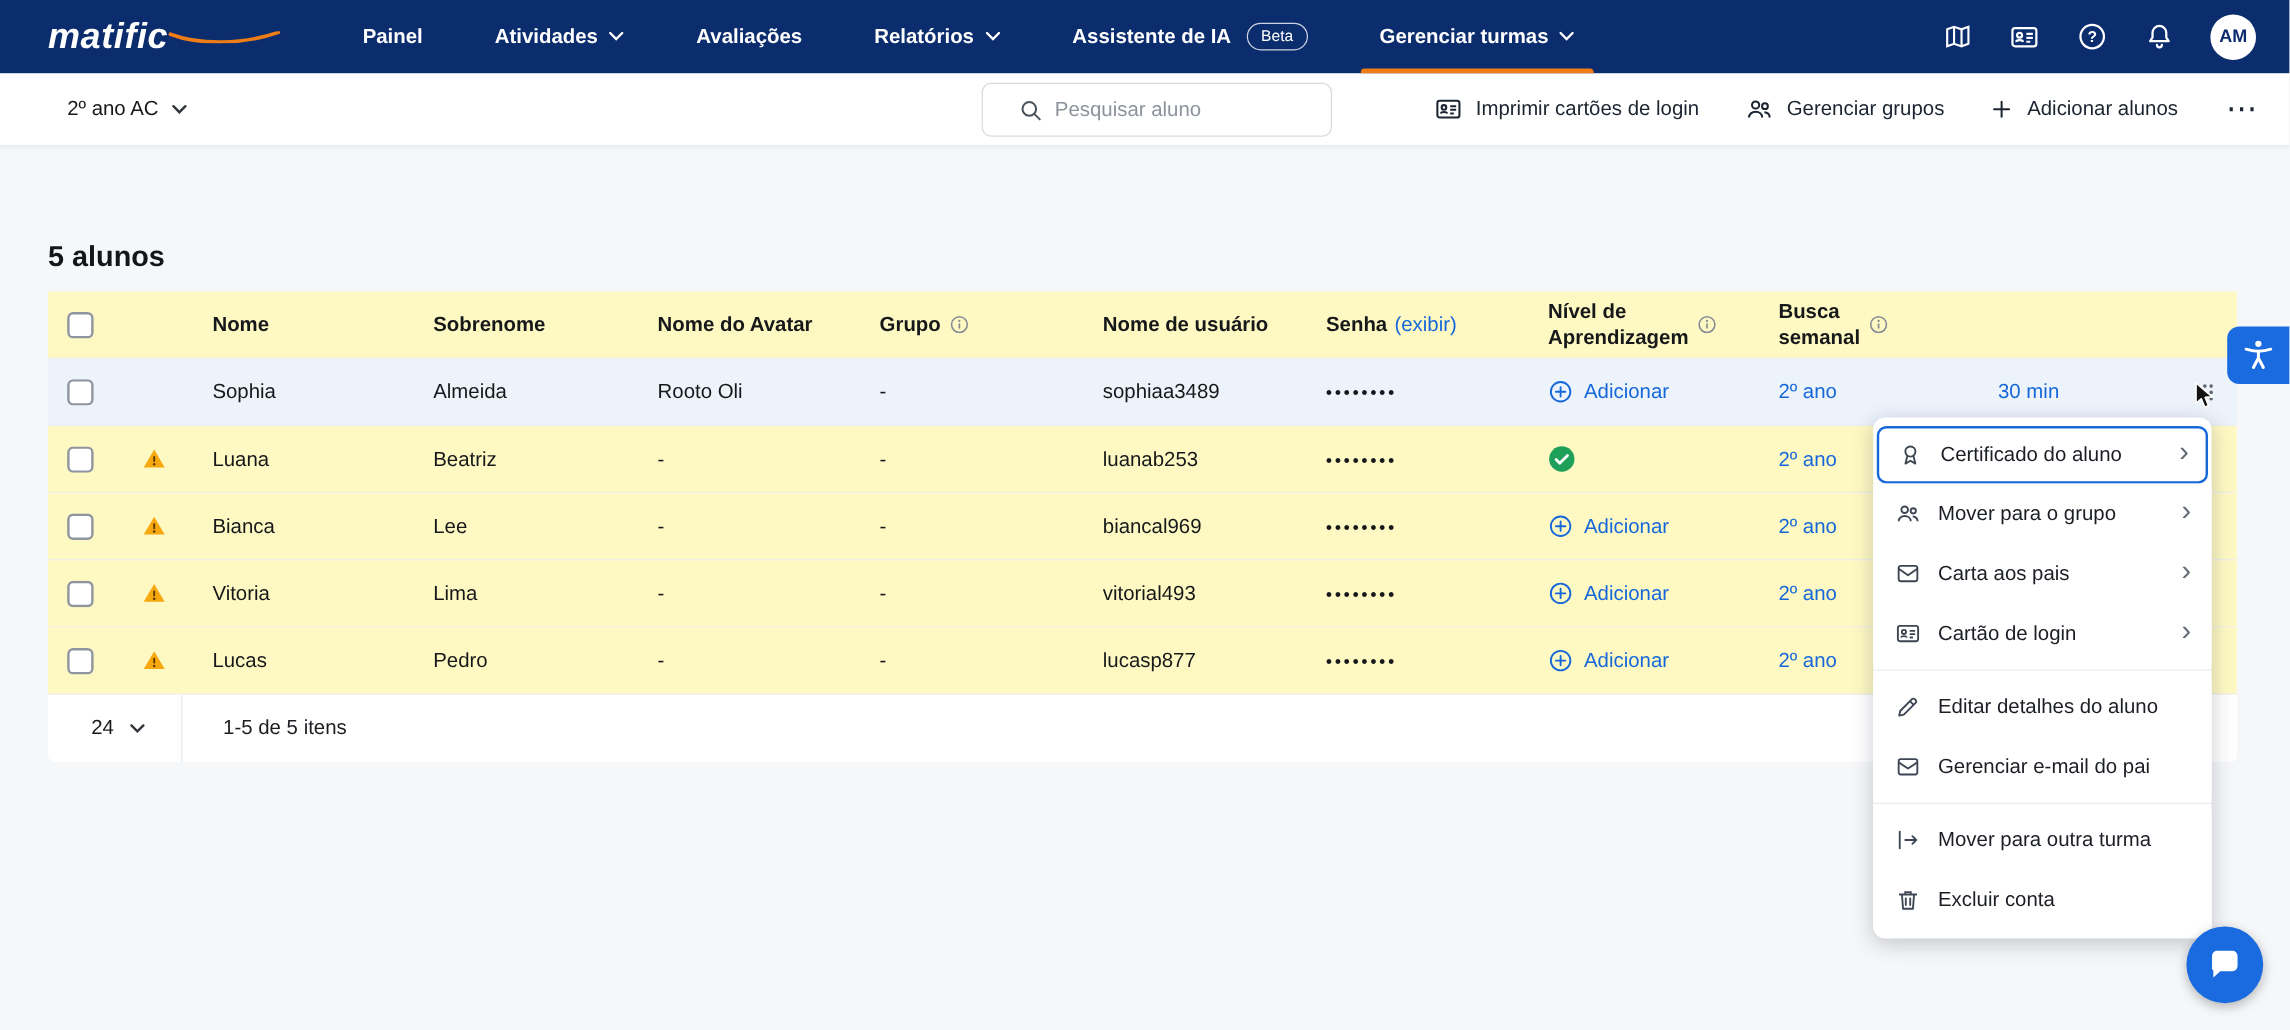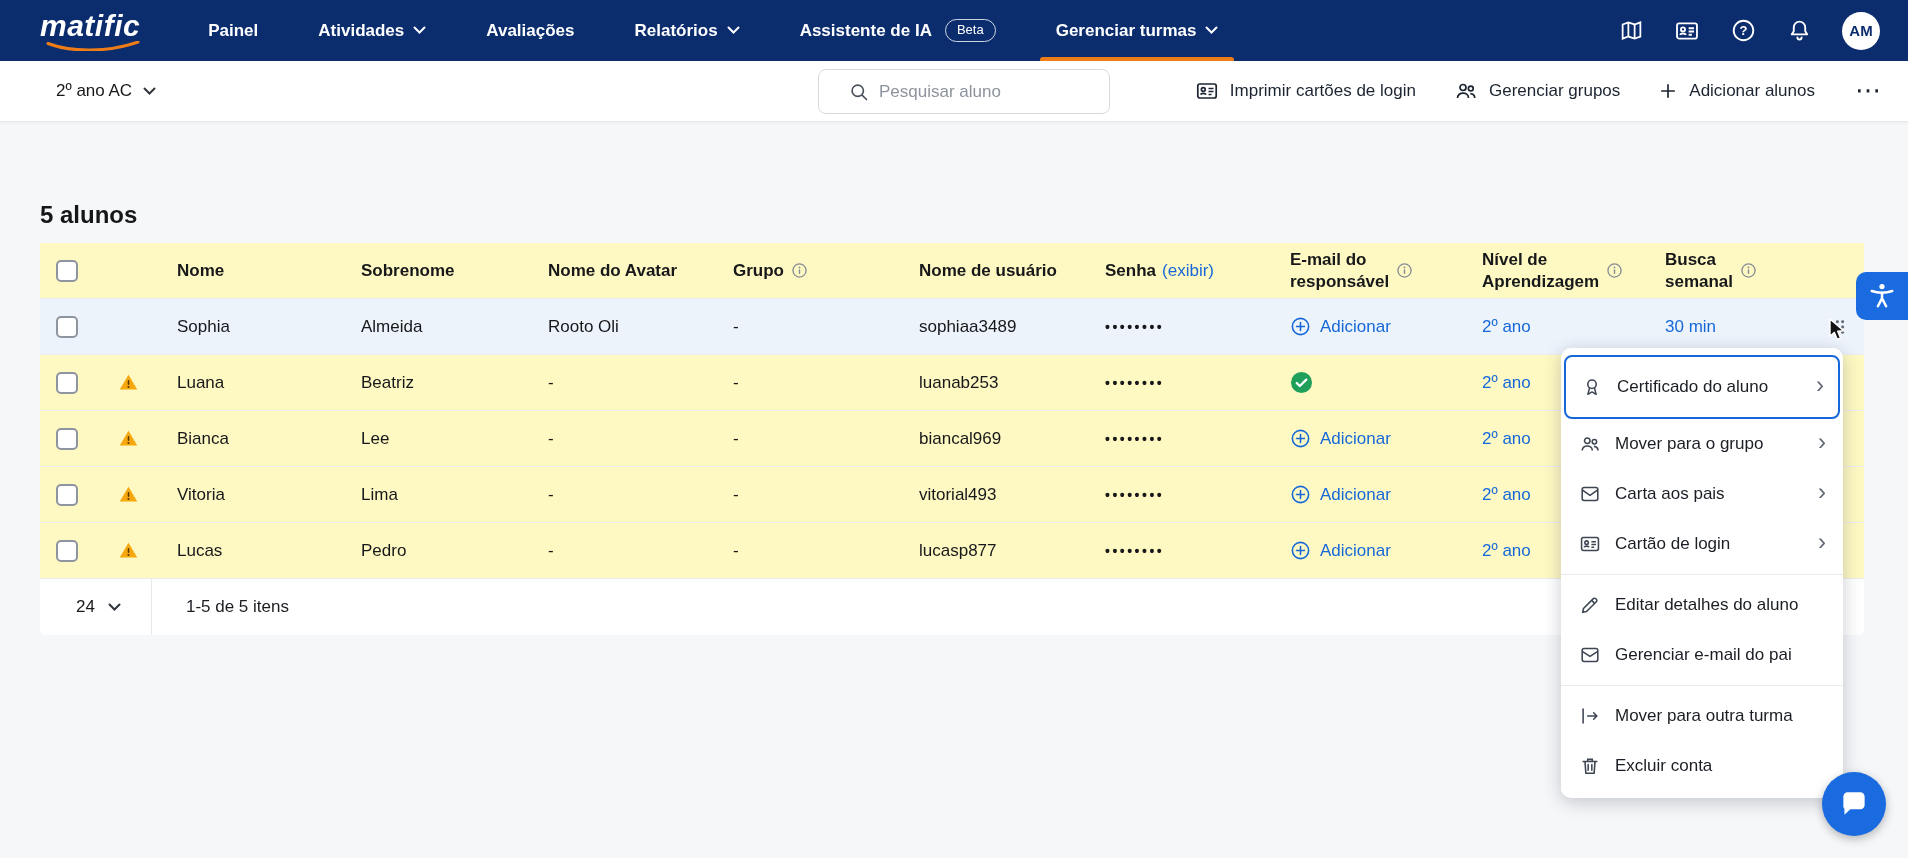--- a/index.html
+++ b/index.html
@@ -2,21 +2,21 @@
 <html><head>
 <meta charset="utf-8">
 <style>
   *{margin:0;padding:0;box-sizing:border-box}
   html,body{width:1908px;height:858px}
   body{position:relative;overflow:hidden;background:#f6f7f9;font-family:"Liberation Sans",sans-serif;color:#17181a}
   svg{display:block}
 
   
   .navbar{position:absolute;top:0;left:0;right:0;height:61px;background:#0b2d6e;display:flex;align-items:center;color:#fff;z-index:30}
-  .logo{margin-left:40px;display:flex;flex-direction:column;align-items:flex-end;cursor:pointer}
+  .logo{margin-left:40px;display:flex;align-items:center;cursor:pointer}
   .logo-text{font-size:30px;font-style:italic;font-weight:bold;letter-spacing:.5px;line-height:1;color:#fff}
   .nav-items{display:flex;gap:60px;margin-left:68px;height:100%;align-items:center}
   .nav-item{display:flex;align-items:center;gap:9px;font-size:17px;font-weight:600;height:100%;position:relative;cursor:pointer;white-space:nowrap}
   .nav-item.active::after{content:"";position:absolute;left:-16px;right:-16px;bottom:0;height:4px;background:#ef7d17;border-radius:3px 3px 0 0}
   .beta{border:1px solid rgba(255,255,255,.8);border-radius:13px;font-size:13px;font-weight:400;padding:2px 11px;margin-left:4px;line-height:1.3}
   .nav-right{margin-left:auto;margin-right:28px;display:flex;align-items:center;gap:30px}
   .nav-icon{width:26px;height:26px;cursor:pointer;display:flex;align-items:center;justify-content:center}
   .avatar{width:38px;height:38px;border-radius:50%;background:#fff;color:#0b2d6e;font-weight:bold;font-size:15px;display:flex;align-items:center;justify-content:center;cursor:pointer}
 
   
@@ -47,21 +47,21 @@
   .add-link{display:flex;align-items:center;gap:9px;color:#1668d9;font-size:17px;cursor:pointer;text-decoration:none}
   .row-menu-btn{background:none;border:none;cursor:pointer;padding:4px}
   .tfoot{display:flex;align-items:stretch;height:56px;font-size:17px;background:#fff;border-radius:0 0 6px 6px}
   .page-size{display:flex;align-items:center;gap:13px;padding:0 30px 0 36px;cursor:pointer;background:none;border:none;font-size:17px;font-family:inherit;color:#17181a}
   .vdiv{width:1px;background:#e7e9ed}
   .range-info{display:flex;align-items:center;padding-left:34px;color:#1b1d21}
 
   
   .context-menu{position:absolute;left:1561px;top:348px;width:282px;background:#fff;border-radius:10px;box-shadow:0 4px 18px rgba(13,22,44,.22);padding:7px 0;z-index:40}
   .menu-item{display:flex;align-items:center;gap:14px;height:50px;padding:0 17px;font-size:17px;color:#1b1e24;cursor:pointer;background:#fff}
-  .menu-item.focused{border:2px solid #1668d9;border-radius:8px;margin:0 3px;height:64px;padding:0 14px}
+  .menu-item.focused{border:2px solid #1668d9;border-radius:8px;margin:0 3px;height:48px;padding:0 14px}
   .mi-icon{width:23px;display:flex;justify-content:center;color:#3e4653;flex:none}
   .mi-label{flex:1;white-space:nowrap;overflow:hidden}
   .mi-chevron{color:#646b76;font-size:24px;line-height:1;flex:none;transform:translateY(-2px)}
   .menu-divider{border-top:1px solid #e8eaee;margin:5px 0}
 
   
   .a11y{position:absolute;right:0;top:272px;width:52px;height:48px;background:#1a6be0;border:none;border-radius:10px 0 0 10px;display:flex;align-items:center;justify-content:center;cursor:pointer;z-index:50}
   .chat{position:absolute;right:22px;bottom:22px;width:64px;height:64px;border-radius:50%;background:#1a6be0;border:none;box-shadow:0 3px 10px rgba(0,0,0,.28);display:flex;align-items:center;justify-content:center;cursor:pointer;z-index:50}
   .cursor{position:absolute;left:1828px;top:318px;z-index:60;pointer-events:none}
 </style>
@@ -203,33 +203,20 @@
           </svg>
         </span>
     </div>
     <div class="cell">Nome de usuário</div>
     <div class="cell">
       <span>Senha</span>
       <a class="blue-link exibir">(exibir)</a>
     </div>
     <div class="cell">
       <span class="hdr2">
-        <span>E-mail do</span>
-        <span>responsável</span>
-      </span>
-      <span class="info-icon">
-          <svg width="15" height="15" viewBox="0 0 16 16">
-            <circle cx="8" cy="8" r="7" fill="none" stroke="#858b94" stroke-width="1.4"></circle>
-            <circle cx="8" cy="4.7" r="1" fill="#858b94"></circle>
-            <rect x="7.25" y="6.7" width="1.5" height="5" rx=".7" fill="#858b94"></rect>
-          </svg>
-        </span>
-    </div>
-    <div class="cell">
-      <span class="hdr2">
         <span>Nível de</span>
         <span>Aprendizagem</span>
       </span>
       <span class="info-icon">
           <svg width="15" height="15" viewBox="0 0 16 16">
             <circle cx="8" cy="8" r="7" fill="none" stroke="#858b94" stroke-width="1.4"></circle>
             <circle cx="8" cy="4.7" r="1" fill="#858b94"></circle>
             <rect x="7.25" y="6.7" width="1.5" height="5" rx=".7" fill="#858b94"></rect>
           </svg>
         </span>

